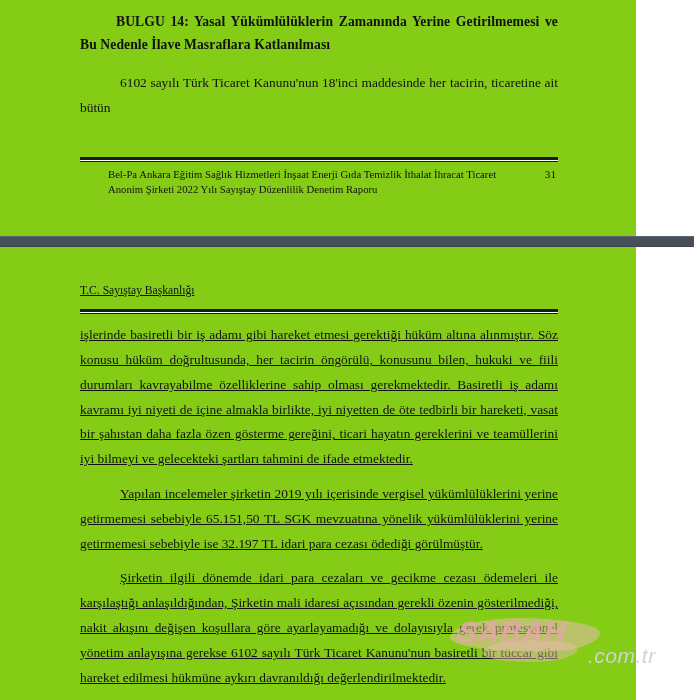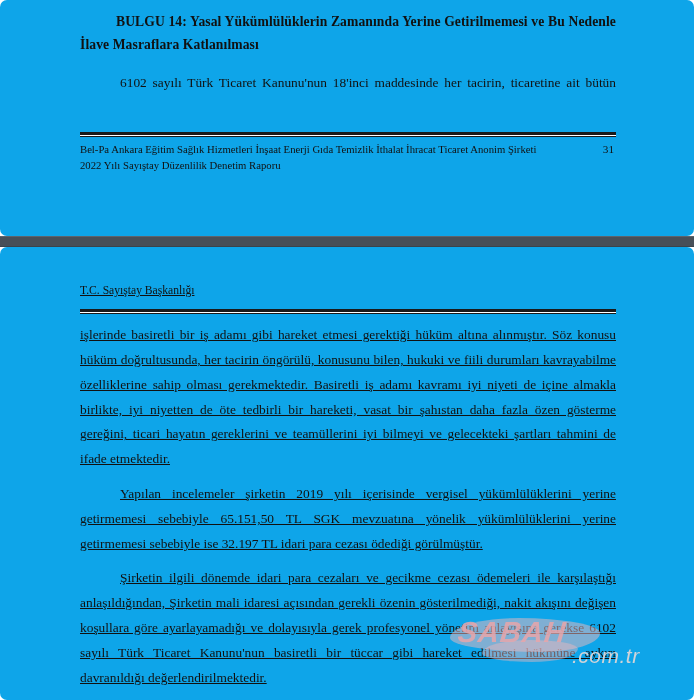--- a/index.html
+++ b/index.html
@@ -11,25 +11,24 @@
     height: 700px;
     background: #ffffff;
     font-family: "Liberation Serif", "DejaVu Serif", serif;
     color: #111111;
     overflow: hidden;
     position: relative;
   }
 
   .page {
     position: relative;
-    background: #0ea5e9;
+    background: #84cc16;
     padding: 0 78px 0 80px;
     box-sizing: border-box;
-    width: 694px;
-    border-radius: 7px;
+    width: 636px;
   }
 
   
   #page-one {
     height: 236px;
     padding-top: 10px;
   }
 
   .finding-title {
     font-size: 13.6px;
@@ -84,20 +83,21 @@
   .footer-row {
     display: flex;
     align-items: flex-start;
     justify-content: space-between;
     gap: 14px;
   }
   .footer-text {
     font-size: 10.7px;
     line-height: 1.42;
     max-width: 480px;
+    margin-left: 28px;
   }
   .footer-pageno {
     font-size: 11.2px;
     line-height: 1.42;
     flex: 0 0 auto;
     padding-right: 2px;
     text-align: right;
   }
 
   
@@ -165,21 +165,21 @@
     left: 60px;
     top: 24px;
     width: 96px;
     height: 22px;
     background: #f0b9bd;
     opacity: 0.45;
     border-radius: 50% 50% 48% 52% / 60% 40% 60% 40%;
   }
   #watermark .wm-domain {
     position: absolute;
-    left: 150px;
+    left: 166px;
     top: 28px;
     font-size: 21px;
     font-family: "Liberation Sans", sans-serif;
     font-style: italic;
     color: #cfd3d8;
     letter-spacing: 0.5px;
   }
   #watermark .wm-tagline {
     position: absolute;
     left: 10px;

